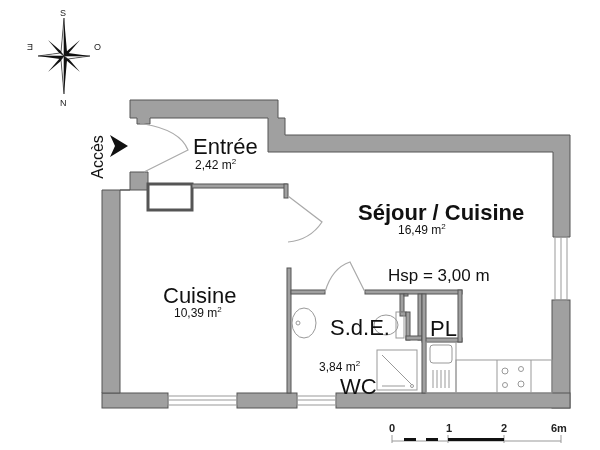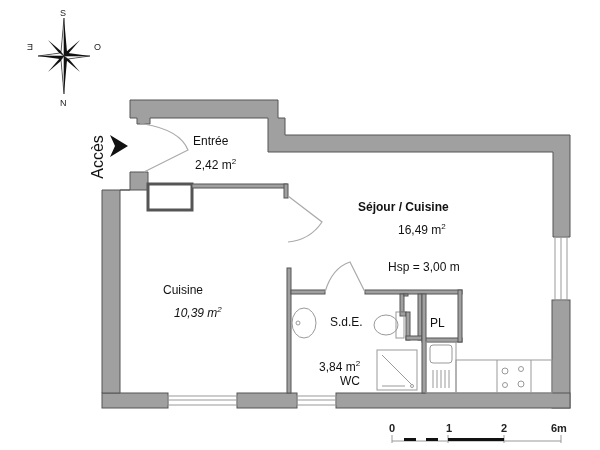--- a/index.html
+++ b/index.html
@@ -1,19 +1,19 @@
 <!DOCTYPE html>
 <html><head>
   <meta charset="utf-8">
   <style>
     html, body { margin: 0; padding: 0; background: #ffffff; }
     body { width: 600px; height: 450px; position: relative; overflow: hidden; font-family: "Liberation Sans", sans-serif; }
     #plan { position: absolute; left: 0; top: 0; }
     .lbl { position: absolute; color: #111; font-family: "Liberation Sans", sans-serif; white-space: nowrap; text-align: center; }
-    .room-name { font-size: 12px; }
+    .room-name { font-size: 22px; }
     .room-area { font-size: 12px; }
     .room-area sup { font-size: 8px; }
     .compass-letter { position: absolute; font-size: 9px; color: #222; font-family: "Liberation Sans", sans-serif; }
     .scale-num { position: absolute; font-size: 11px; font-weight: bold; color: #222; font-family: "Liberation Sans", sans-serif; }
   </style>
 </head>
 <body>
 
 <svg id="plan" width="600" height="450" viewBox="0 0 600 450">
 
@@ -137,26 +137,26 @@
 
 <span class="lbl" style="left:76px; top:148px; font-size:16px; transform: rotate(-90deg); transform-origin: center;">Accès</span>
 
 <div class="lbl room-name" style="left:193px; top:134px;">Entrée</div>
 <div class="lbl room-area" style="left:195px; top:157px;"><span>2,42 m</span><sup>2</sup></div>
 
 <div class="lbl room-name" style="left:358px; top:200px;font-weight:bold;">Séjour / Cuisine</div>
 <div class="lbl room-area" style="left:398px; top:222px;"><span>16,49 m</span><sup>2</sup></div>
 
 <div class="lbl room-name" style="left:163px; top:283px;">Cuisine</div>
-<div class="lbl room-area" style="left:174px; top:305px;font-style:italic;"><span>10,39 m</span><sup>2</sup></div>
+<div class="lbl room-area" style="left:174px; top:305px;"><span>10,39 m</span><sup>2</sup></div>
 
 <div class="lbl room-name" style="left:330px; top:315px;">S.d.E.</div>
 <div class="lbl room-name" style="left:340px; top:337px;margin-top:37px;">WC</div>
 <div class="lbl room-area" style="left:319px; top:359px;"><span>3,84 m</span><sup>2</sup></div>
 
 <div class="lbl room-name" style="left:430px; top:304px;margin-top:12px;">PL</div>
 
-<div class="lbl" style="left:388px; top:260px; font-size:12px;">Hsp = 3,00 m</div>
+<div class="lbl" style="left:388px; top:266px; font-size:17px;">Hsp = 3,00 m</div>
 
 <span class="scale-num" style="left:389px; top:422px;">0</span>
 <span class="scale-num" style="left:446px; top:422px;">1</span>
 <span class="scale-num" style="left:501px; top:422px;">2</span>
 <span class="scale-num" style="left:551px; top:422px;">6m</span>
 
 </body></html>

